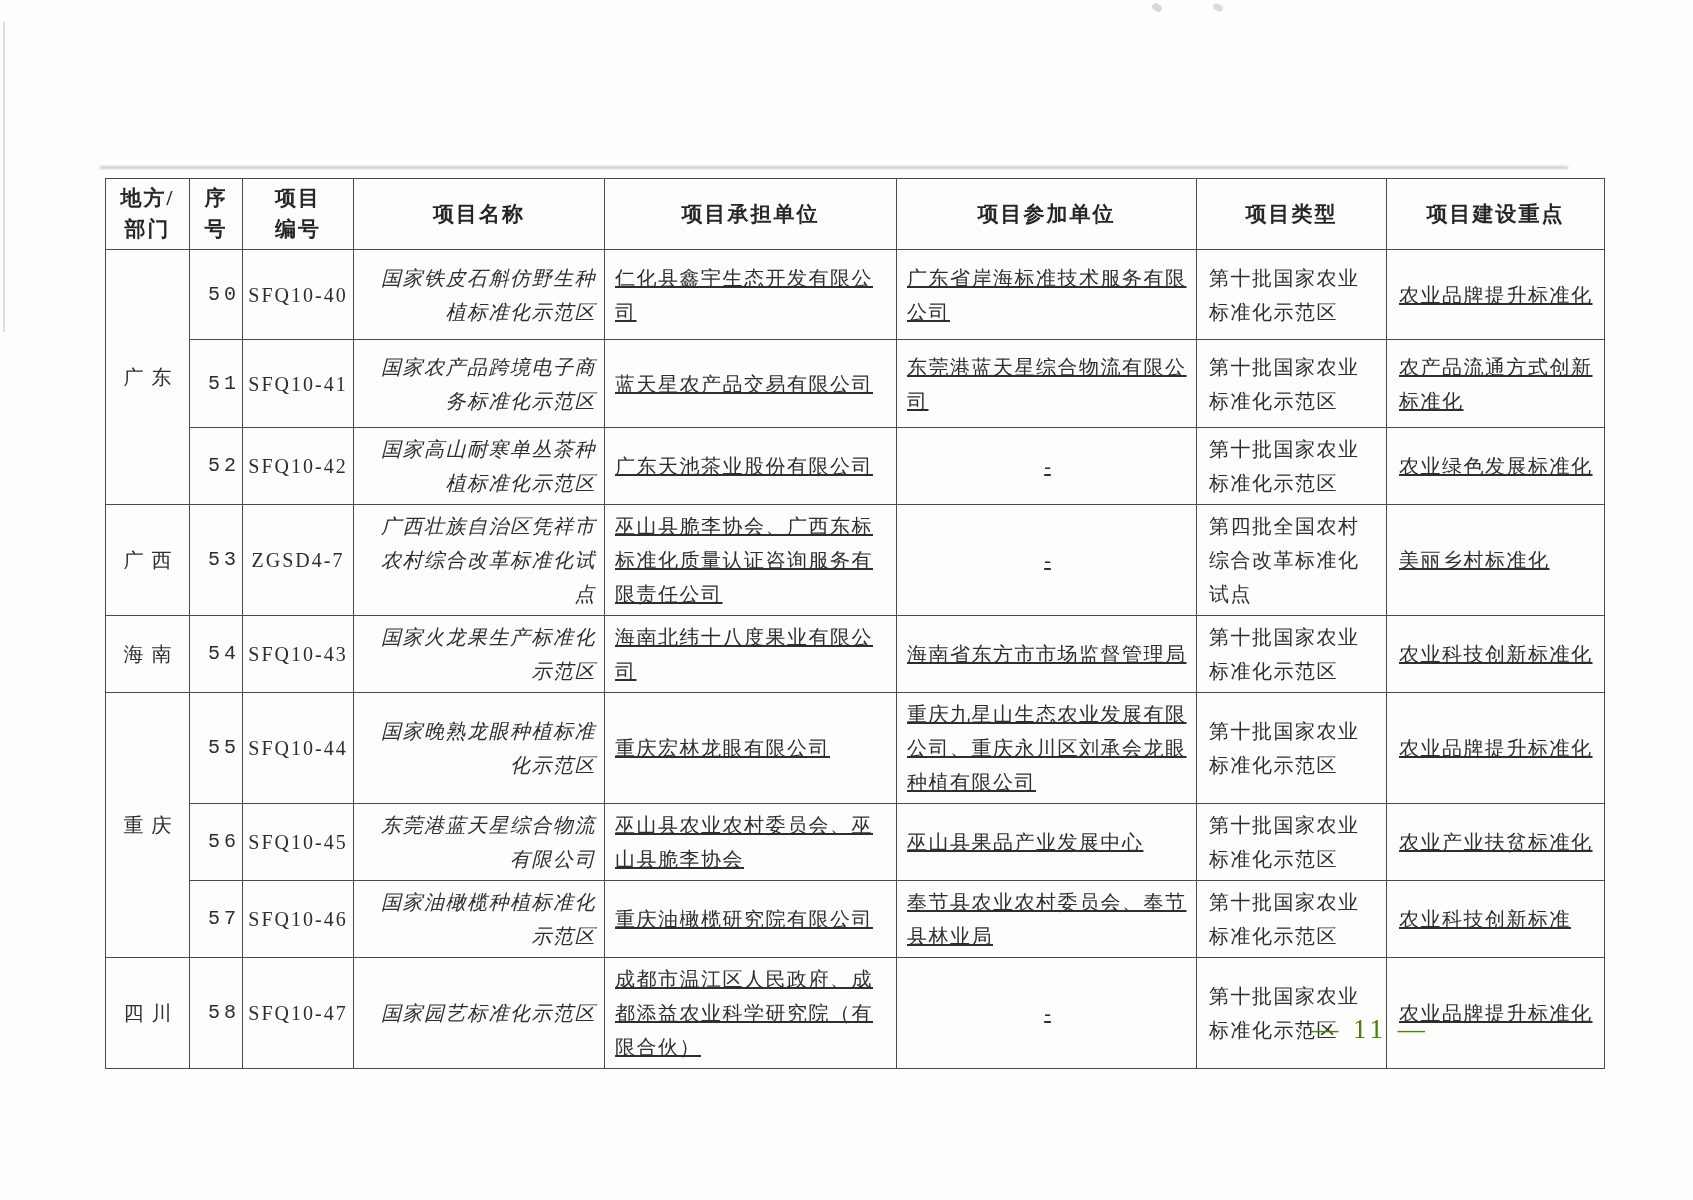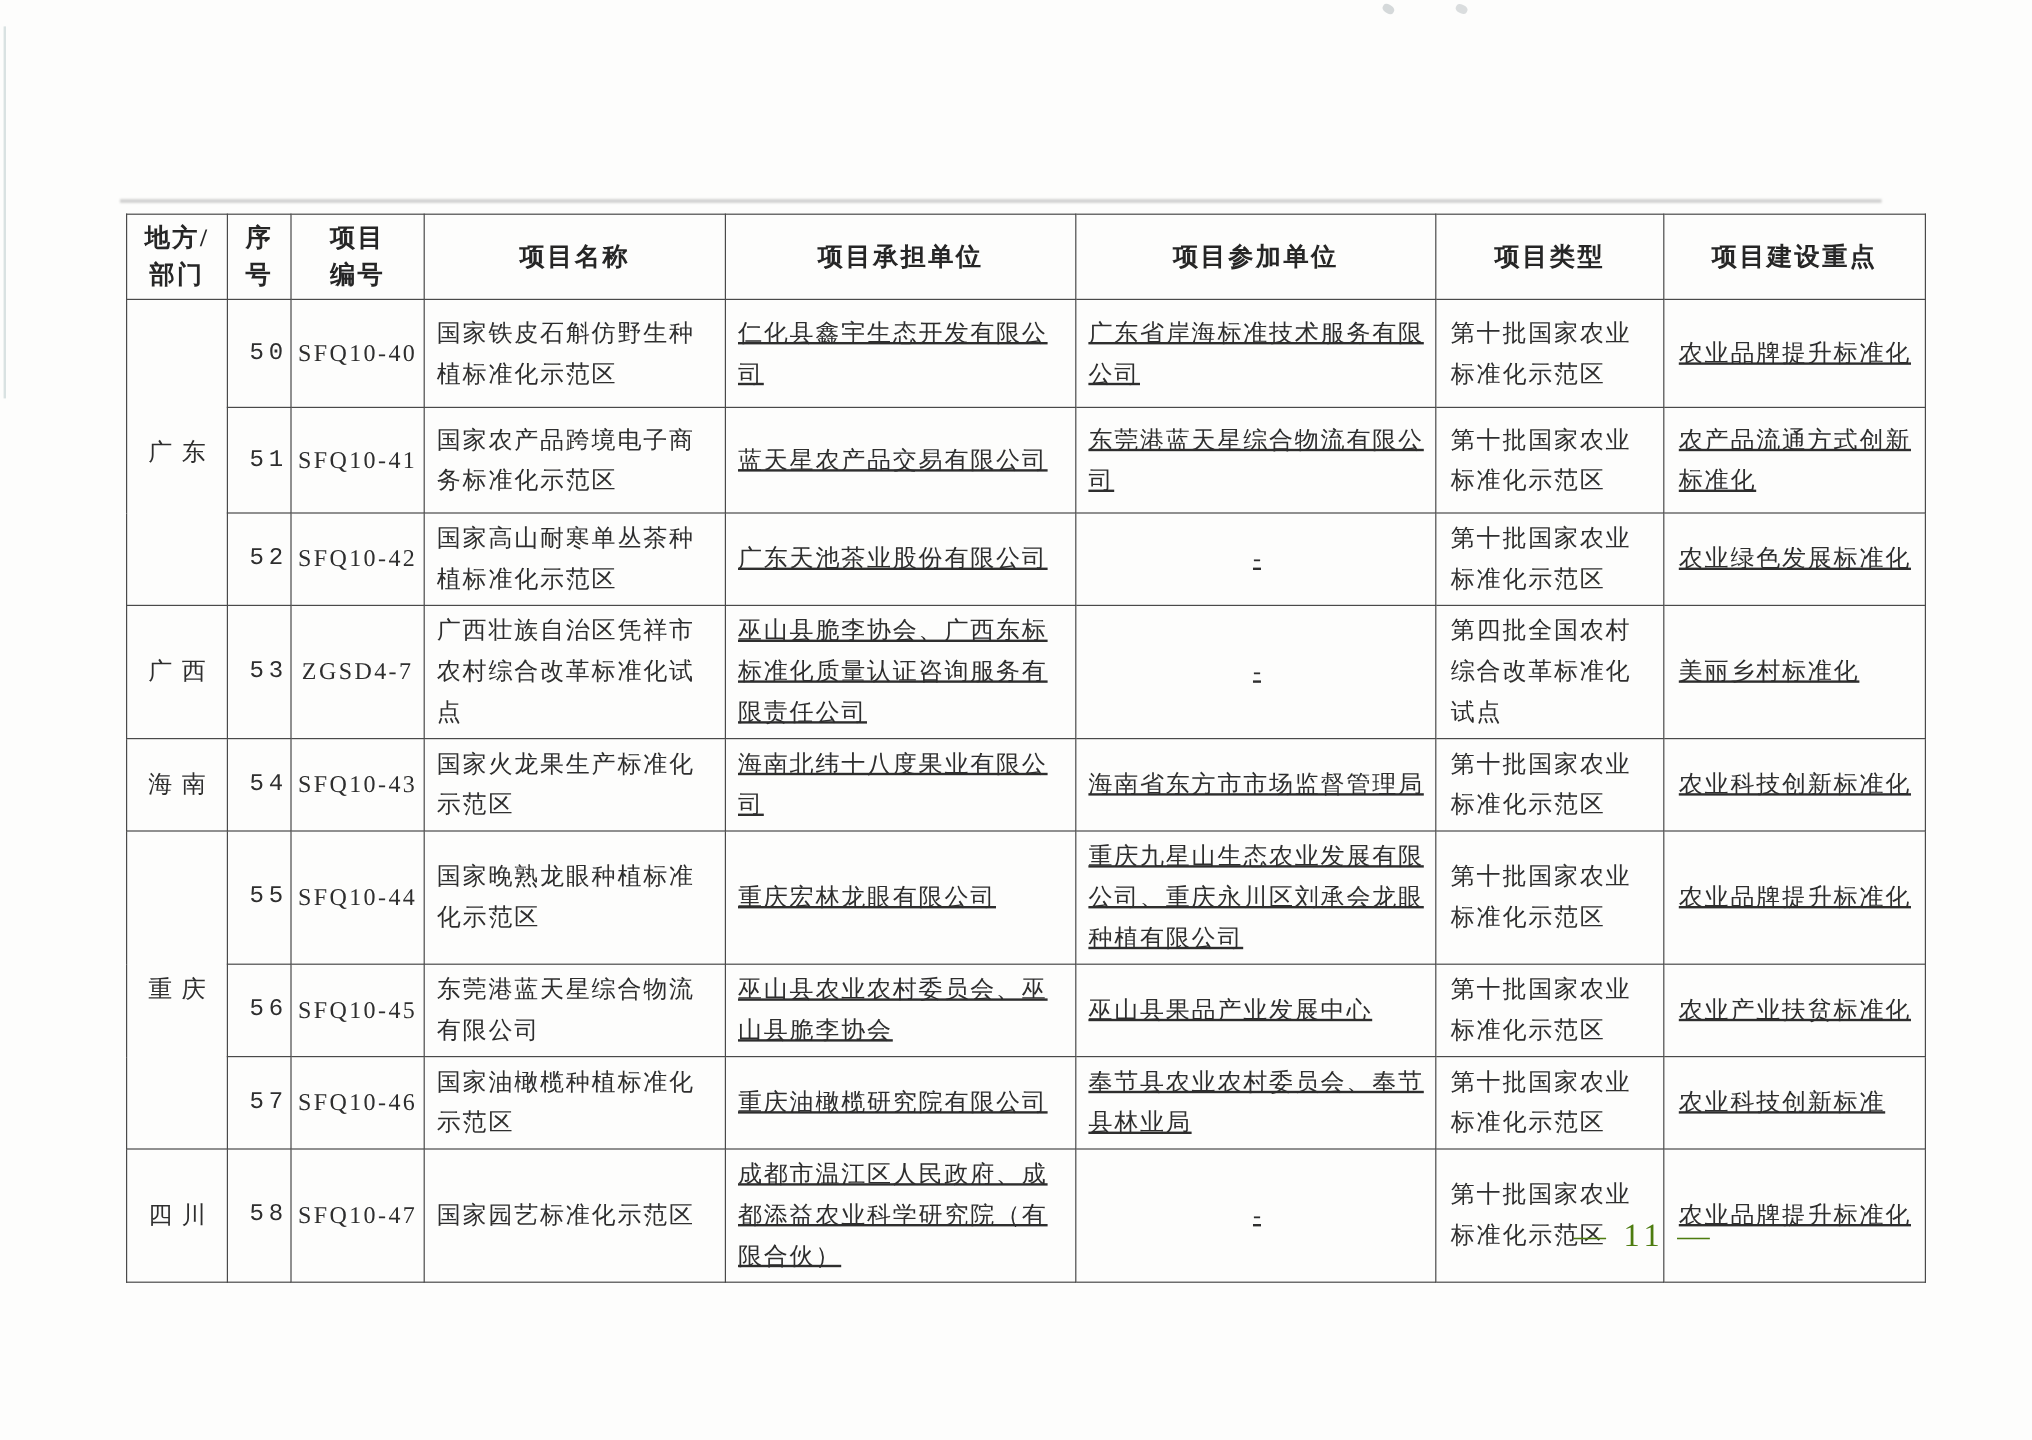--- a/index.html
+++ b/index.html
@@ -50,21 +50,21 @@
     line-height: 31px;
     letter-spacing: 2px;
     text-align: center;
     white-space: pre-line;
     color: #262626;
   }
   td.c-region { text-align: center; letter-spacing: 8px; text-indent: 8px; }
   td.c-seq    { text-align: right; letter-spacing: 4px; padding: 4px 2px; font-family: Liberation Mono, monospace; }
   td.c-code   { text-align: center; letter-spacing: 2px; padding: 4px 2px;
                 font-size: 20px; }
-  td.c-name   { text-align: left; padding: 4px 8px 4px 10px; }
+  td.c-name   { text-align: right; padding: 4px 8px 4px 10px; font-style: italic; }
   td.c-org    { text-align: left; padding: 4px 8px 4px 10px; text-decoration: underline; }
   td.c-type   { text-align: left; padding: 4px 10px 4px 12px; }
   td.c-focus  { text-align: left; padding: 4px 8px 4px 12px; text-decoration: underline; }
   td.dash     { text-align: center; letter-spacing: 0; }
 
   .page-number {
     position: absolute;
     left: 1280px; top: 1014px; width: 180px;
     text-align: center;
     font-size: 27px;

